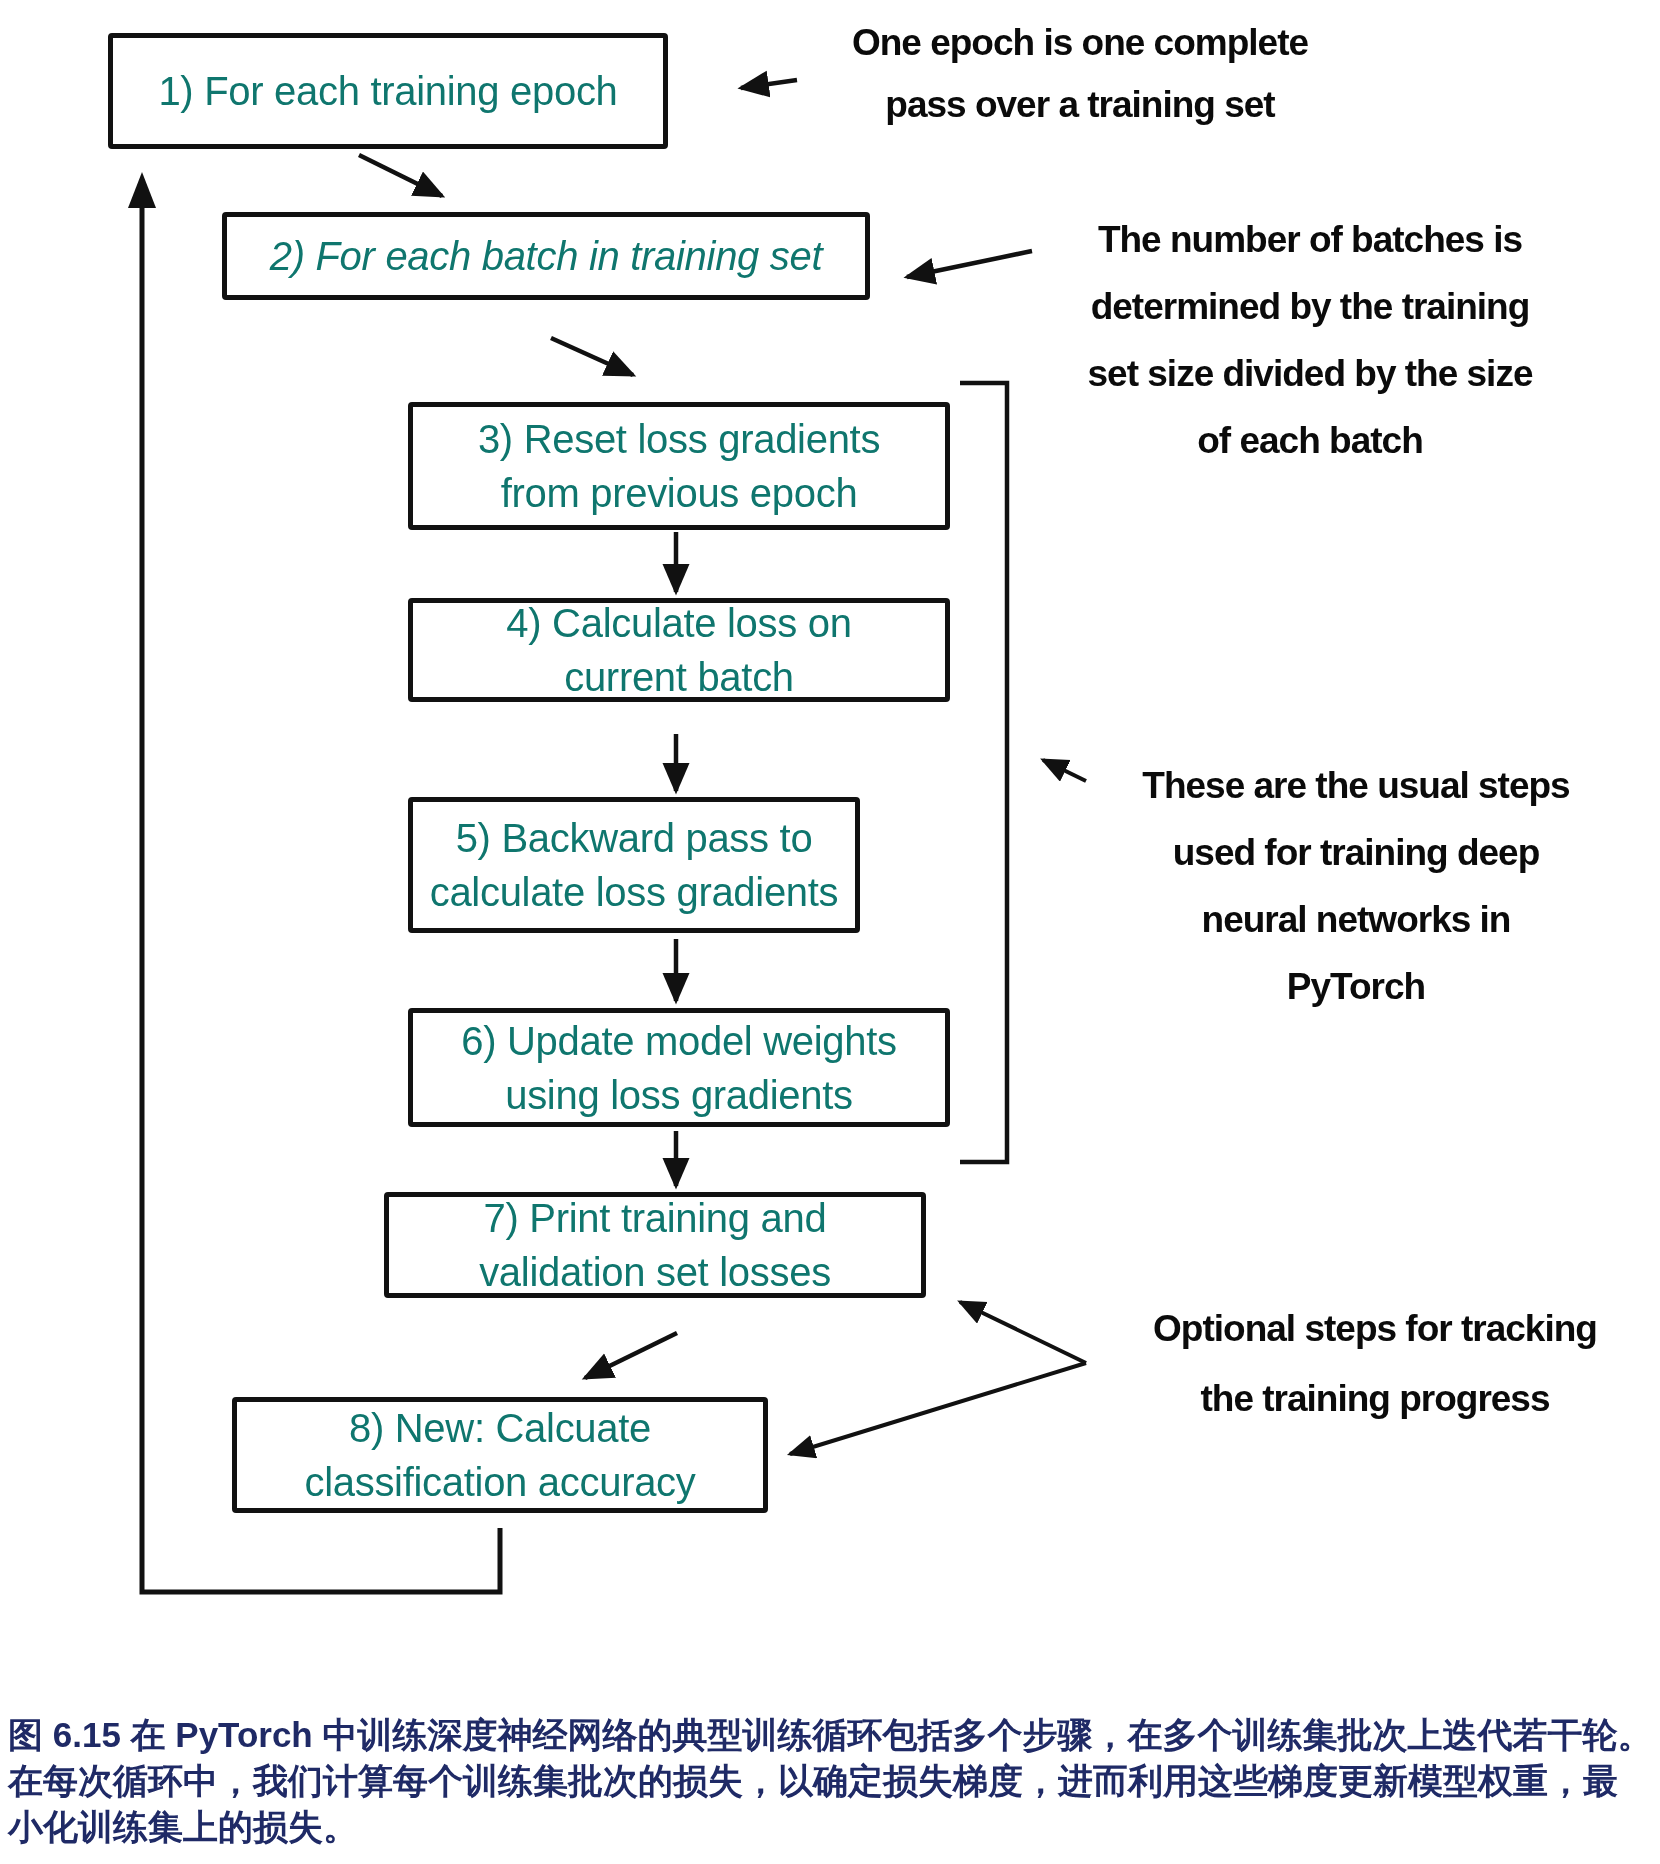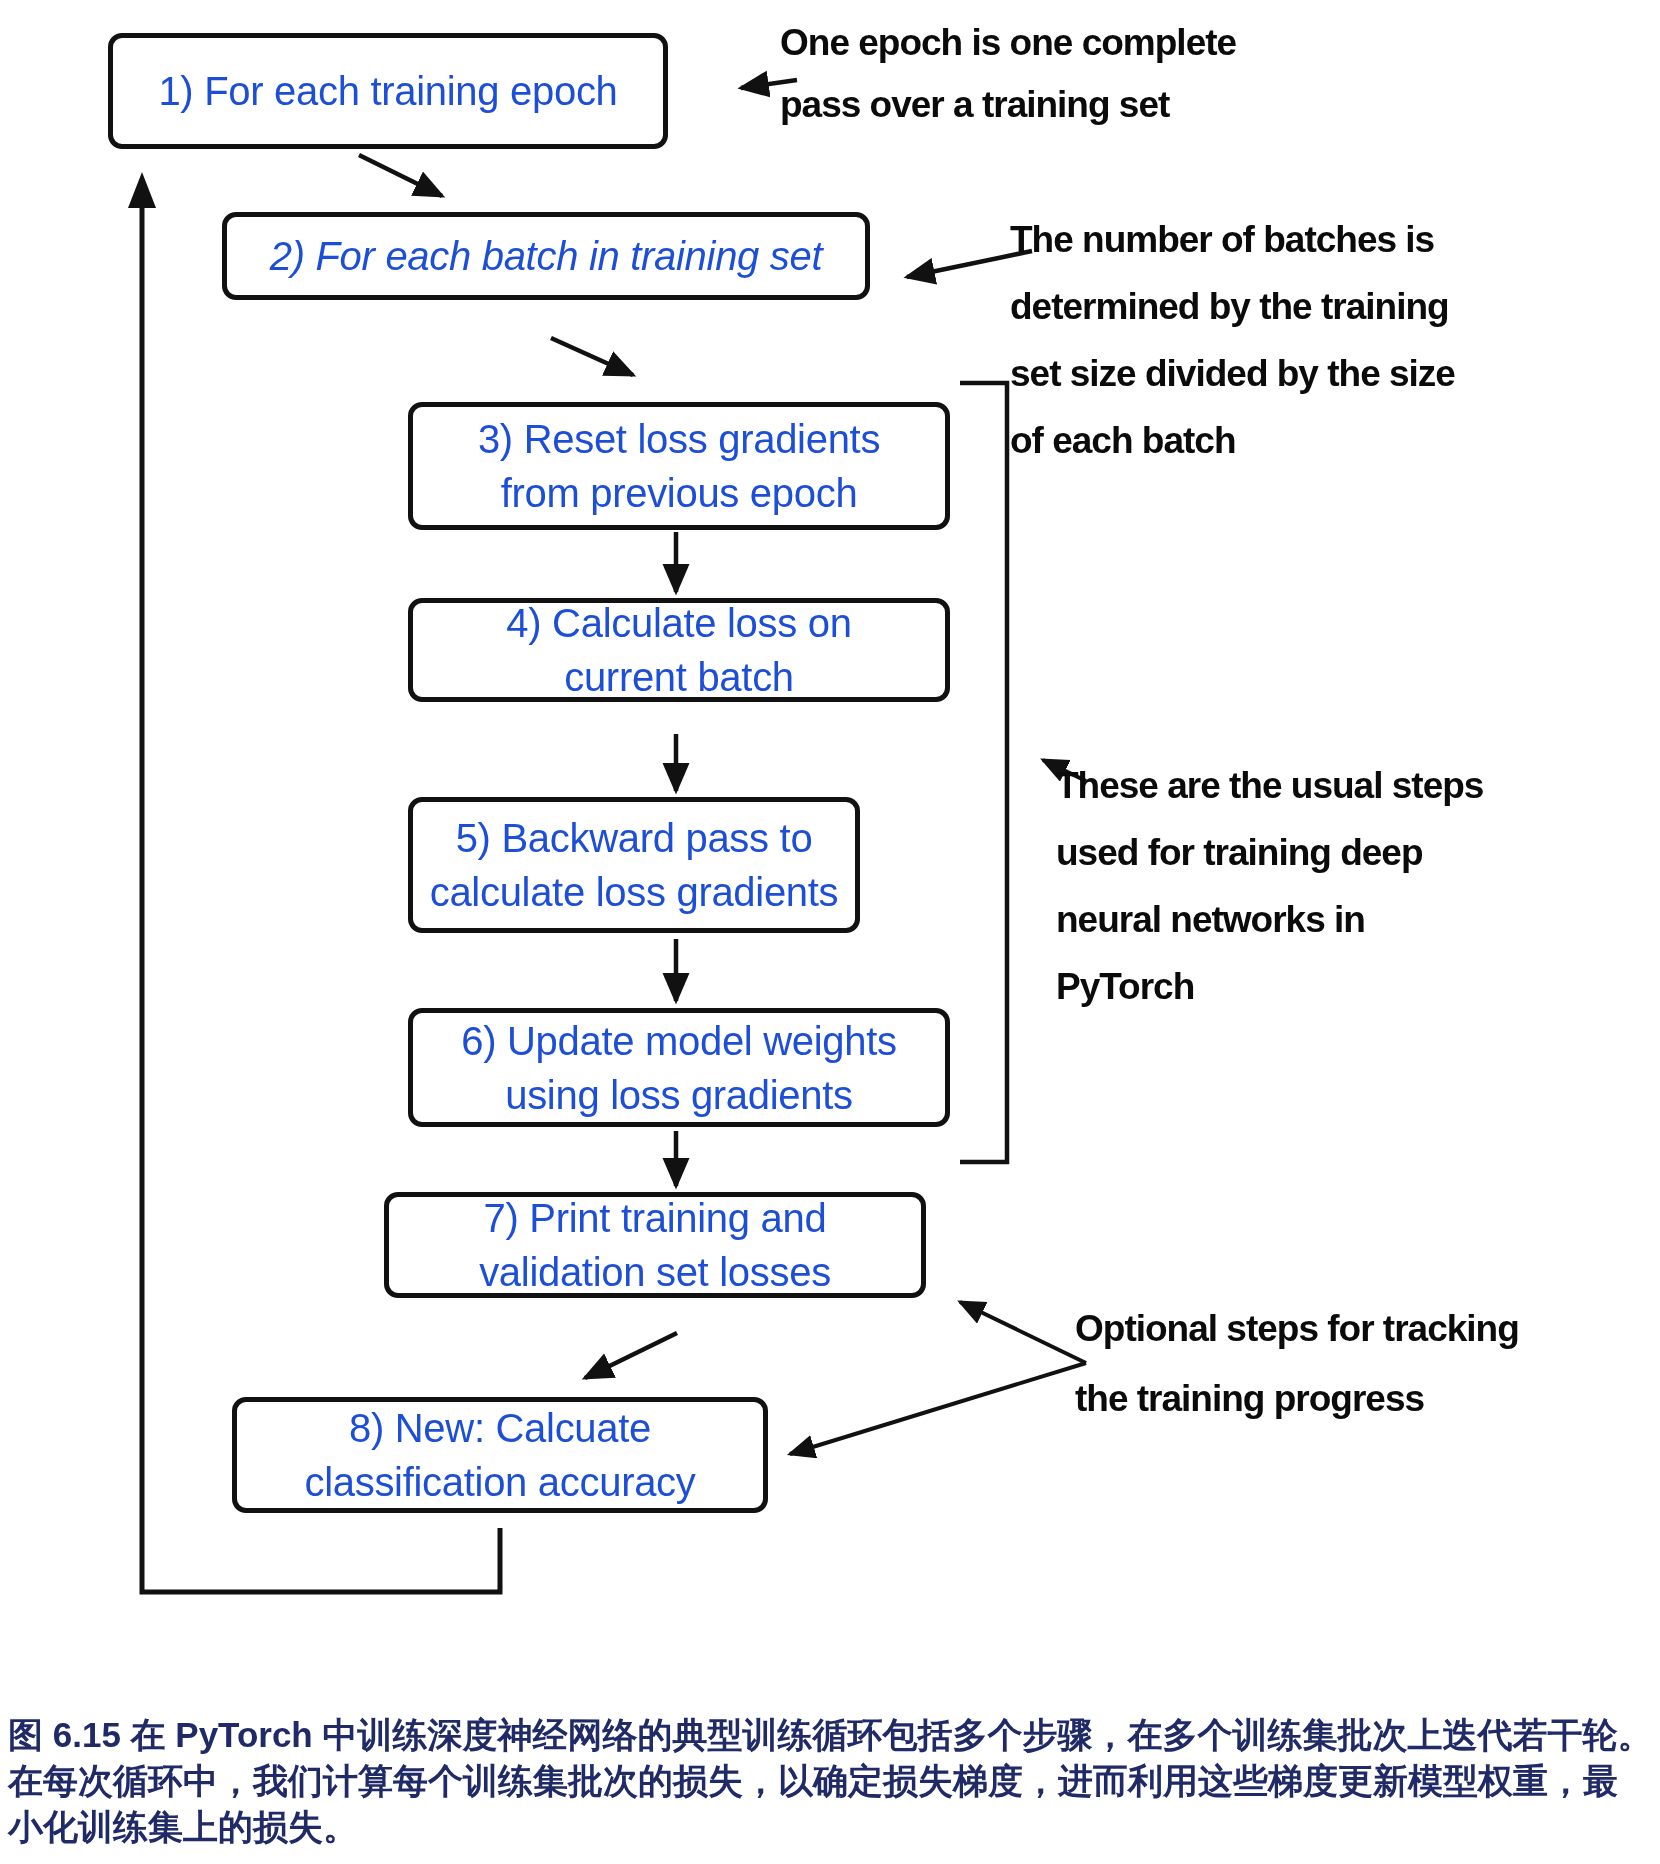--- a/index.html
+++ b/index.html
@@ -8,30 +8,31 @@
     width:1660px;height:1864px;
     background:#ffffff;
     font-family:"Liberation Sans", sans-serif;
     overflow:hidden;
   }
   .connectors{position:absolute;left:0;top:0;width:1660px;height:1864px;pointer-events:none;}
   .flowbox{
     position:absolute;
     box-sizing:border-box;
     border:5px solid #111111;
-    border-radius:14px;
+    border-radius:4px;
     background:#ffffff;
     display:flex;flex-direction:column;
     align-items:center;justify-content:center;
     text-align:left;
-    font-size:40px;line-height:54px;color:#1d4ed8;
+    font-size:40px;line-height:54px;color:#0f766e;
     letter-spacing:-0.3px;
   }
   .annotation{
     position:absolute;
+    text-align:center;
     font-weight:bold;
     font-size:37px;line-height:67px;
     color:#0b0b0b;
     letter-spacing:-1px;
     white-space:nowrap;
   }
   .annotation div{white-space:nowrap;}
   .ann-1{line-height:62px;}
   .caption{
     position:absolute;

